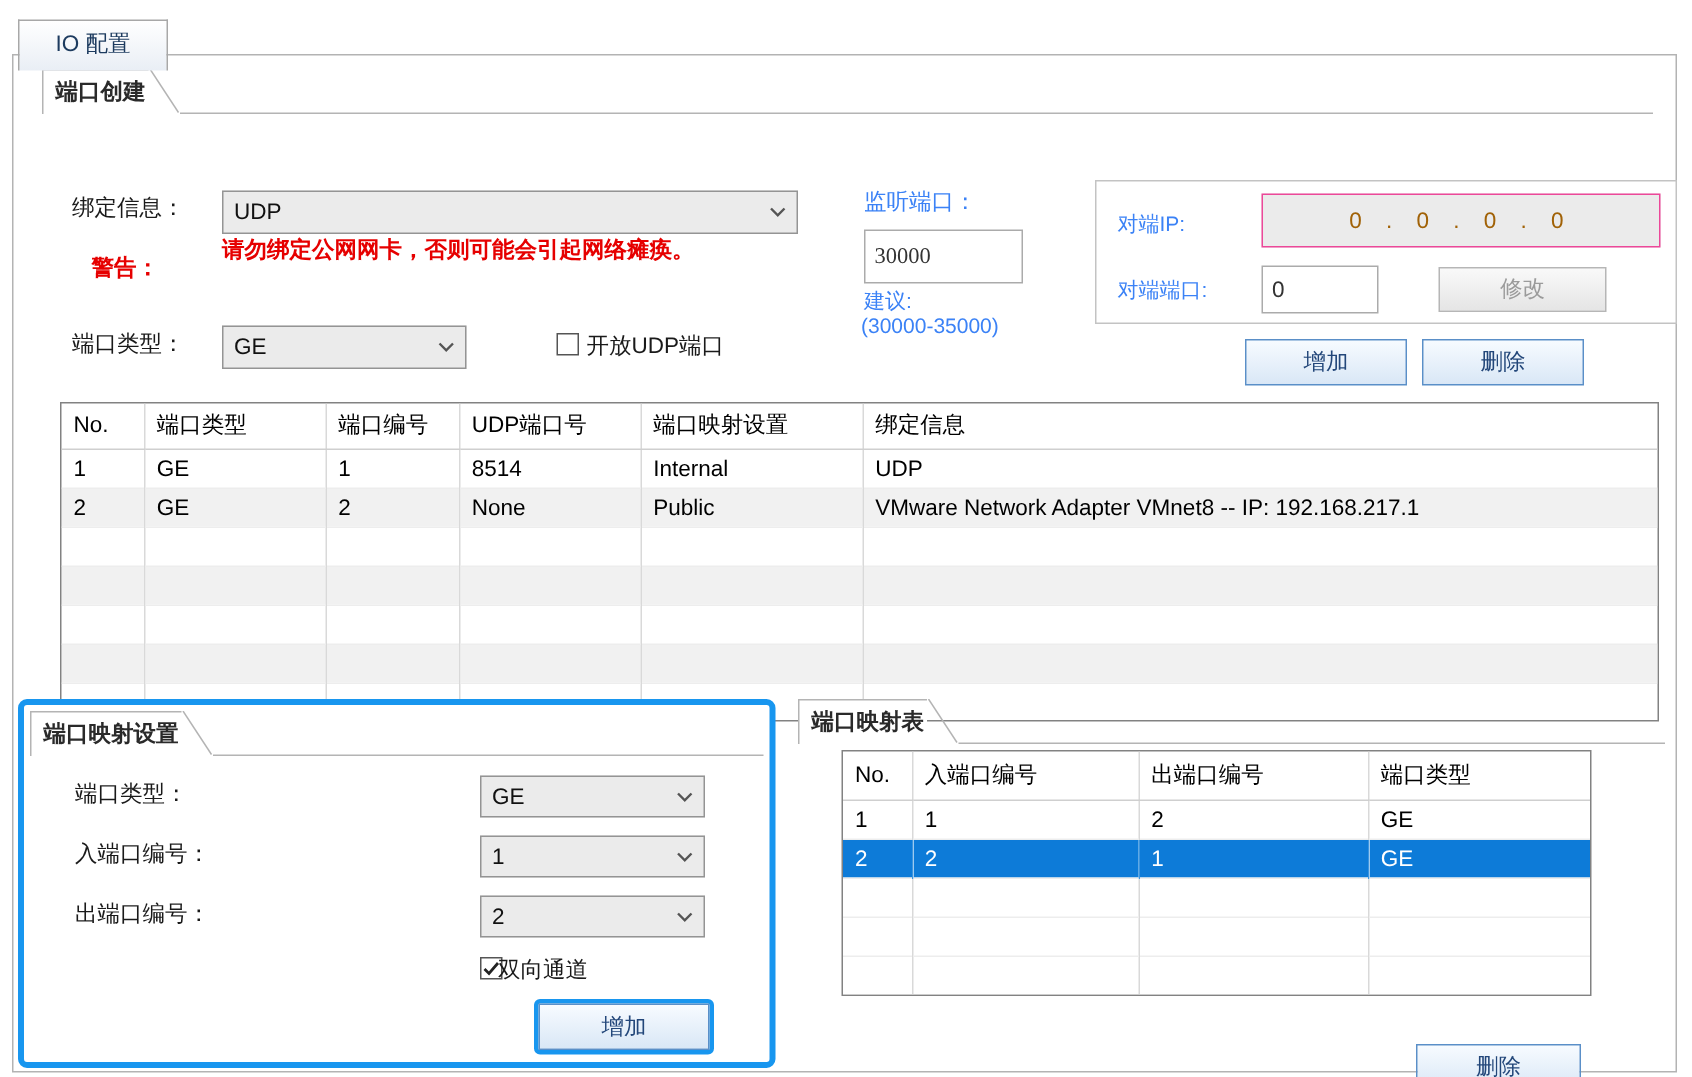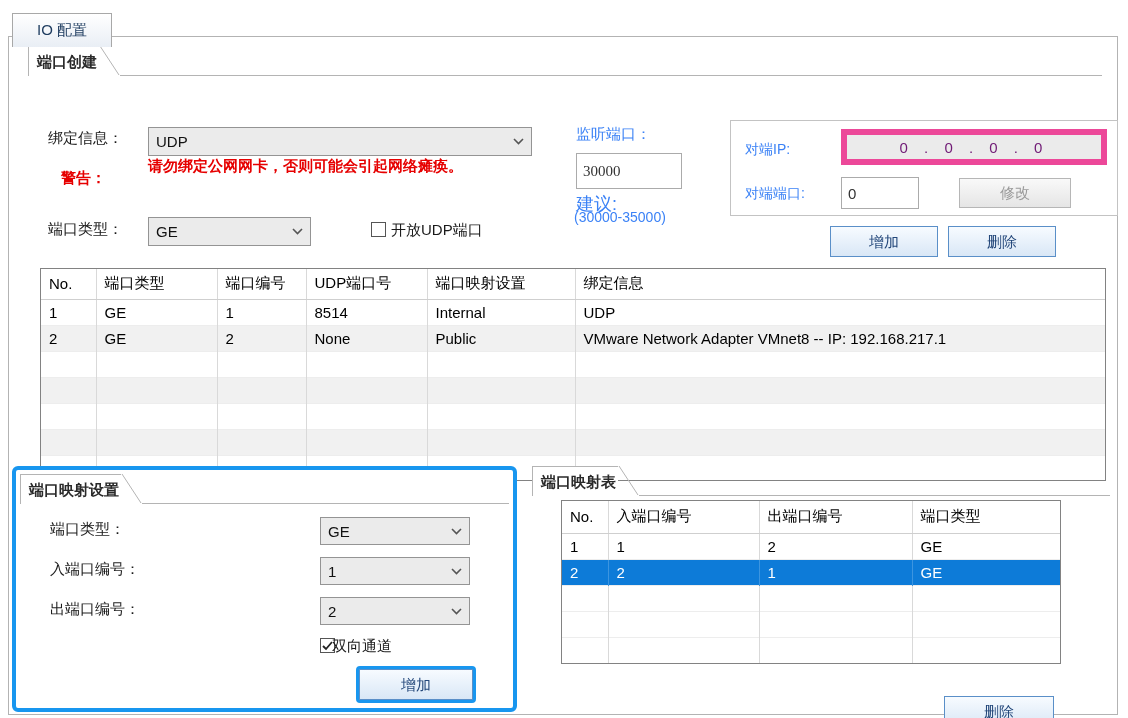--- a/index.html
+++ b/index.html
@@ -30,21 +30,21 @@
 
   
   .combo { position:absolute; background:#ebebeb; border:1px solid #949494;
     display:flex; align-items:center; justify-content:space-between; padding:0 7px; cursor:default; }
   .combo .val { color:#111; }
   .combo svg { flex:0 0 auto; }
 
   
   .tinput { position:absolute; background:#fff; border:1px solid #ababab; padding:0 6px;
     display:flex; align-items:center; color:#333; }
-  .tinput.disabled { background:#ebebeb; border:6px solid #ec4899; color:#701a75;
+  .tinput.disabled { background:#ebebeb; border:1px solid #ec4899; color:#a16207;
     justify-content:center; letter-spacing:6px; }
 
   
   .btn { position:absolute; text-align:center; cursor:default; }
   .btn.blue { border:1px solid #5a8fc8; background:linear-gradient(#f7fbff,#d9e7f6);
     color:#23477a; line-height:29px; }
   .btn.gray { border:1px solid #b6b6b6; background:linear-gradient(#f9f9f9,#e5e5e5);
     color:#9b9b9b; line-height:28px; }
 
   
@@ -111,21 +111,21 @@
         <svg width="11" height="7">
             <path d="M1,1 L5.5,5.5 L10,1" fill="none" stroke="#555" stroke-width="1.6"></path>
           </svg>
       </div>
 
       <div class="cb" style="left:343px; top:146px;"></div>
       <div class="lbl" style="left:363px; top:145px;">开放UDP端口</div>
 
       <div class="lbl gray" style="left:548px; top:49px;">监听端口：</div>
       <div class="tinput" style="left:548px; top:77px; width:106px; height:36px;font-family:Liberation Serif, serif;">30000</div>
-      <div class="lbl gray" style="left:548px; top:116px; font-size:18px;text-align:right;">建议:</div>
+      <div class="lbl gray" style="left:548px; top:116px; font-size:14px;text-align:right;">建议:</div>
       <div class="lbl gray" style="left:546px; top:133px; font-size:14px;">(30000-35000)</div>
 
       <div class="peer-box" style="left:690px; top:44px; width:388px; height:96px;margin-left:12px;">
         <div class="lbl gray" style="left:14px; top:20px; font-size:14px;">对端IP:</div>
         <div class="tinput disabled" style="left:110px; top:8px; width:266px; height:36px;">0 . 0 . 0 . 0</div>
         <div class="lbl gray" style="left:14px; top:64px; font-size:14px;">对端端口:</div>
         <div class="tinput" style="left:110px; top:56px; width:78px; height:32px;">0</div>
         <div class="btn gray" style="left:228px; top:57px; width:112px; height:30px;">修改</div>
       </div>
 

